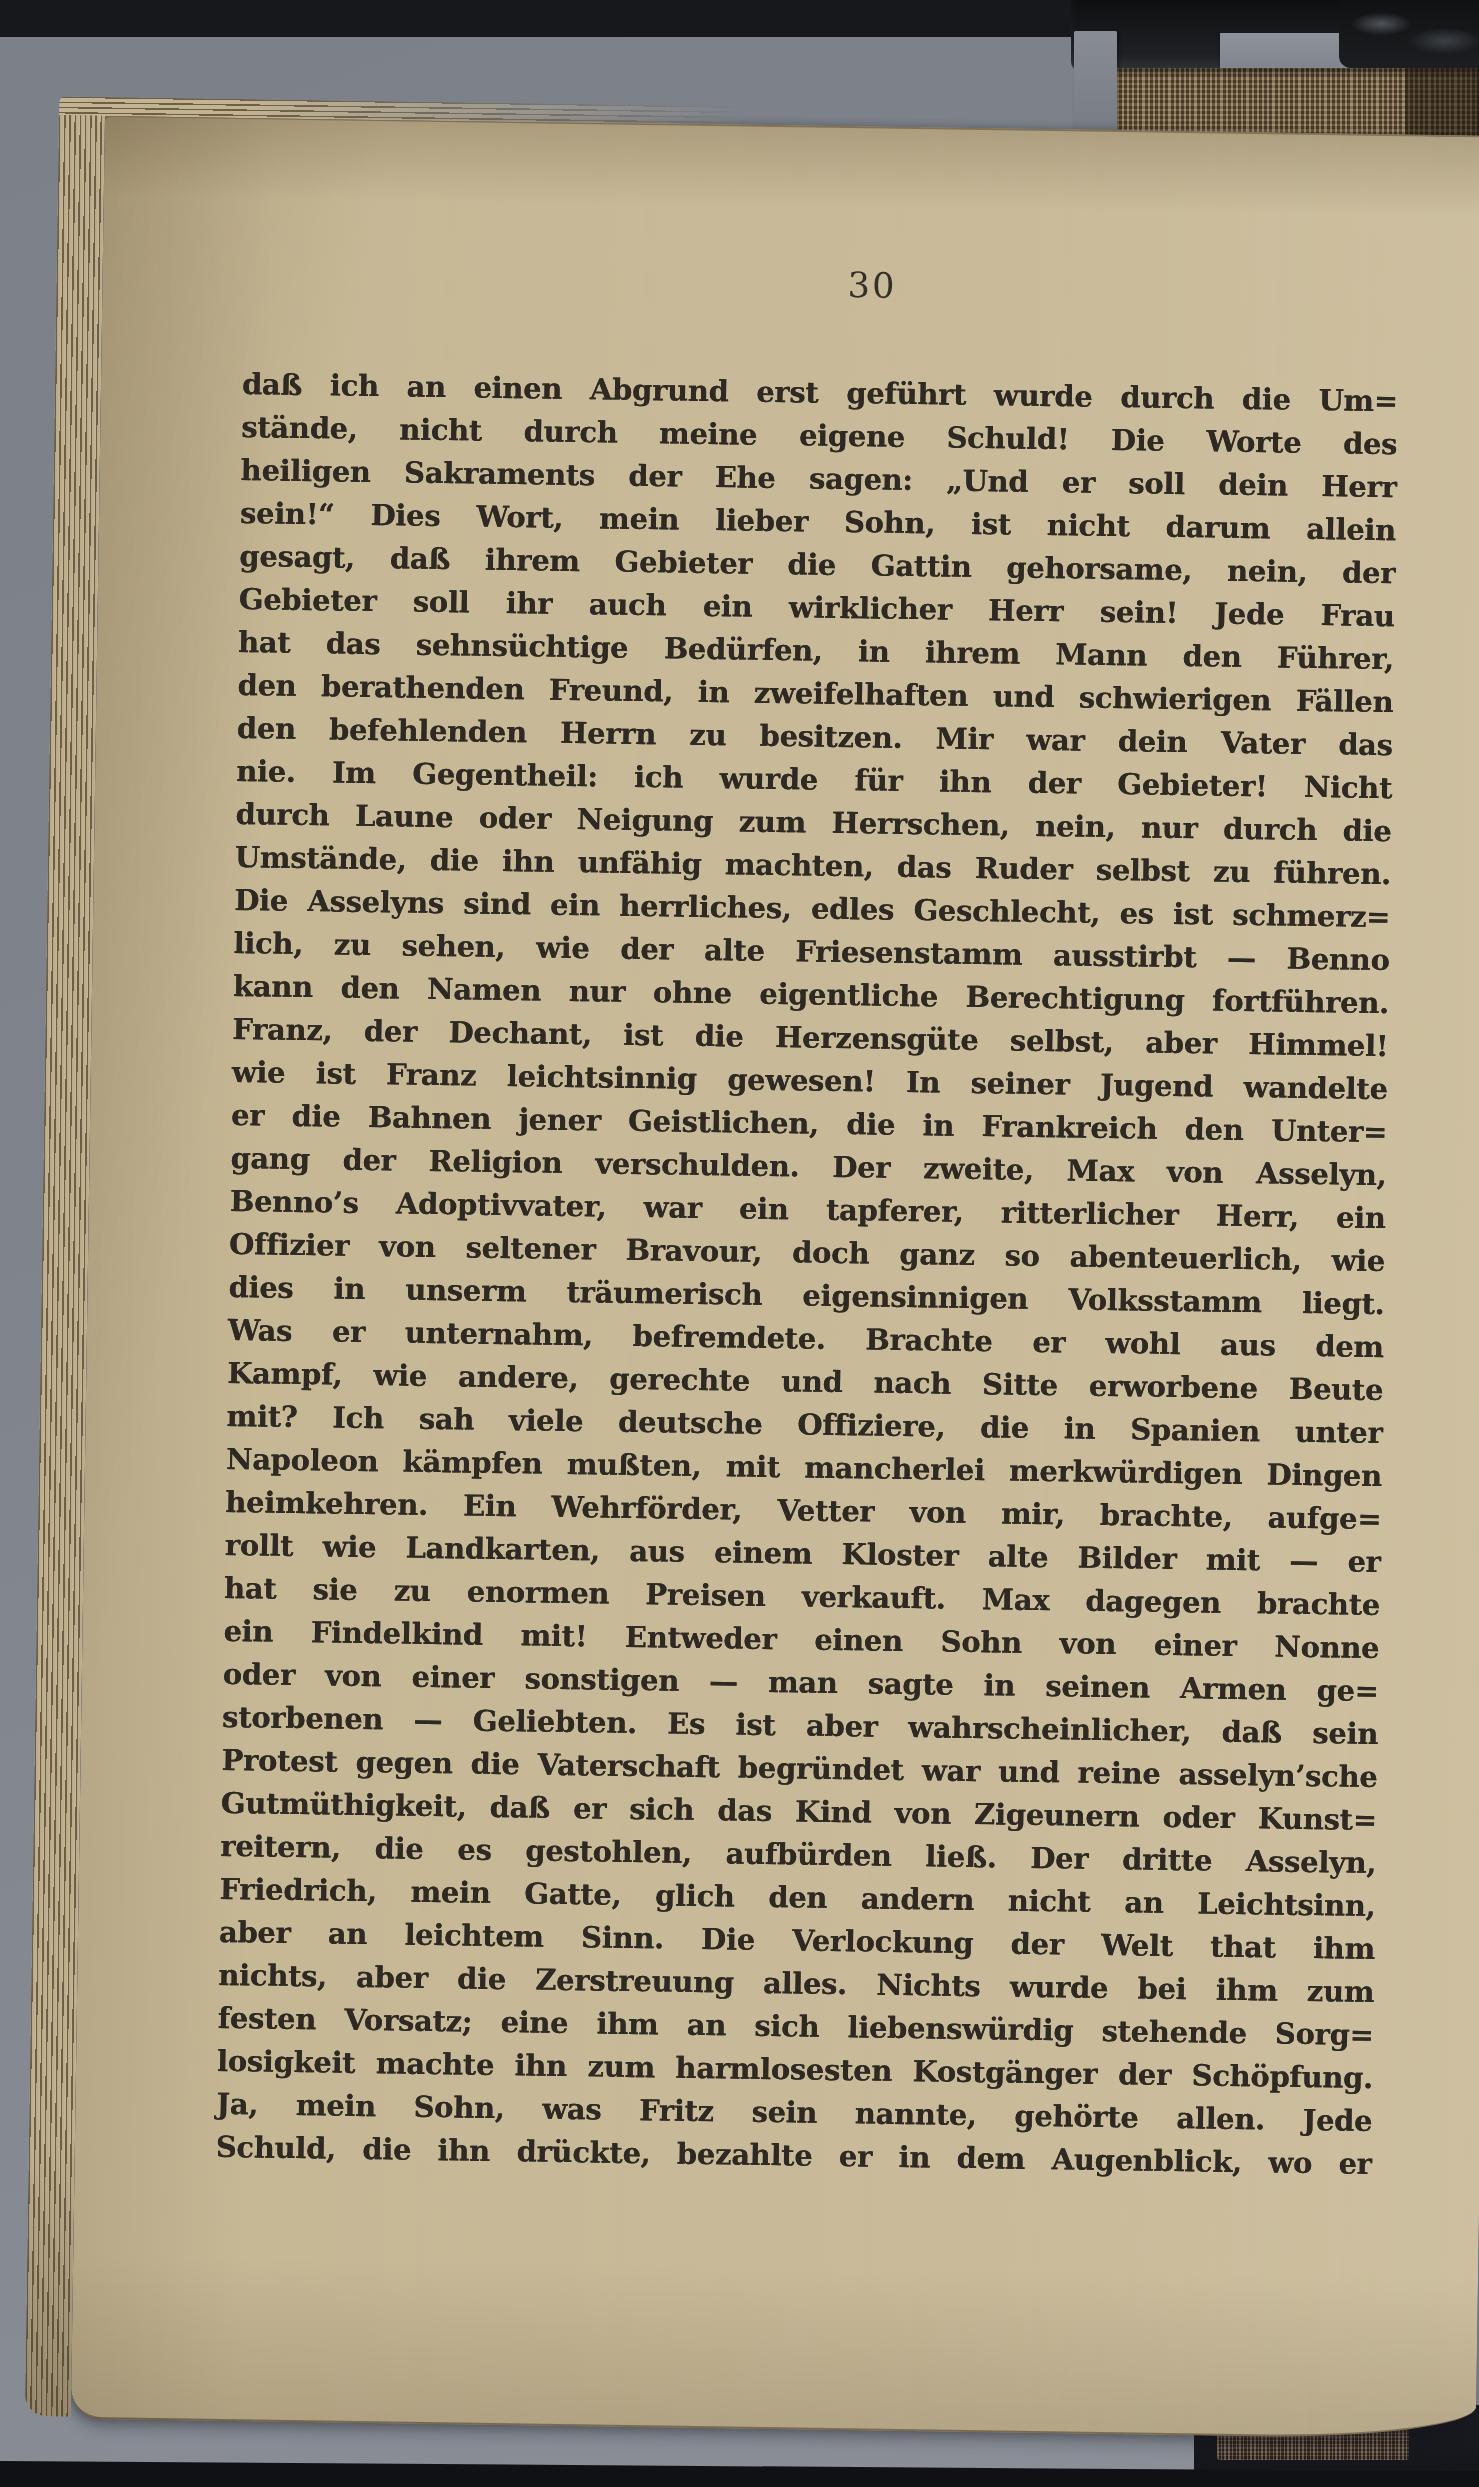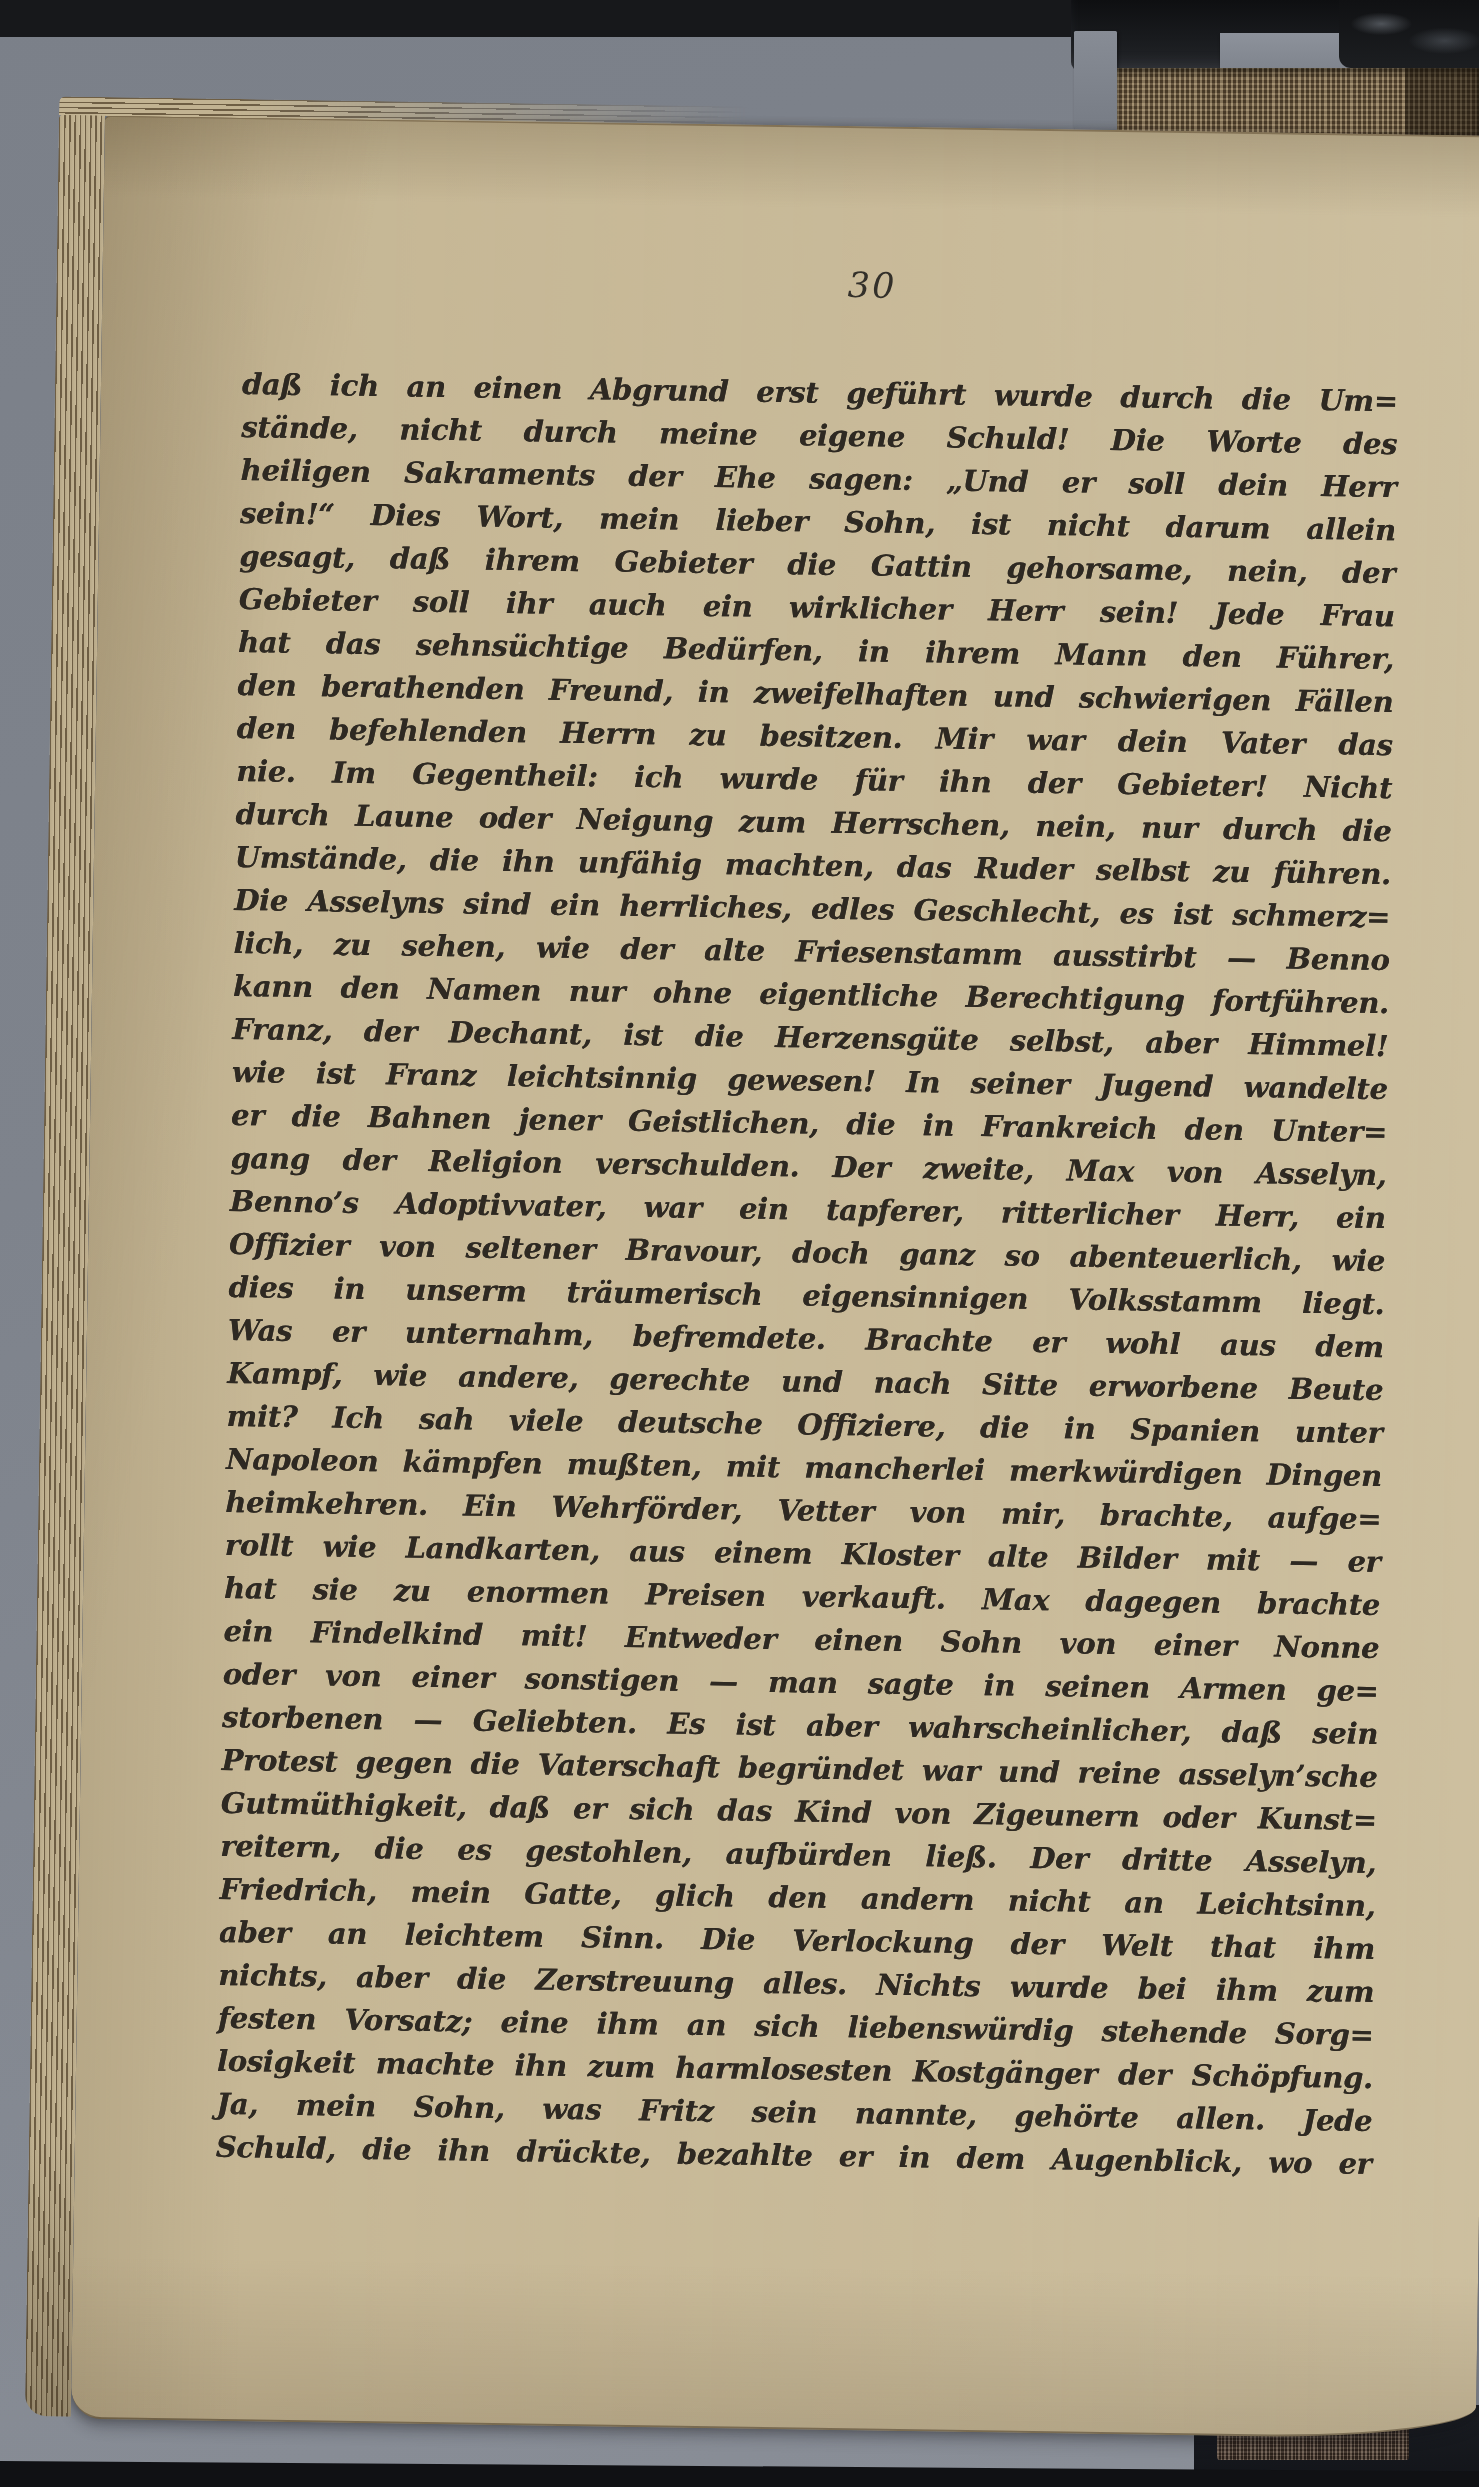--- a/index.html
+++ b/index.html
@@ -1,20 +1,19 @@
 <!DOCTYPE html>
 <html style="font-size:12px"><head>
 <meta charset="utf-8">
 <style>
   html,body{margin:0;padding:0;background:#555;}
   .scene{
     position:relative;width:1479px;height:2487px;overflow:hidden;
     background:linear-gradient(160deg,#7b8089 0%,#7e838c 40%,#868b94 80%,#8a8f98 100%);
     font-family:"DejaVu Serif","Liberation Serif",serif;
-    font-style:italic;
   }
   
   .strip-top{position:absolute;left:0;top:0;width:100%;height:37px;background:#17181b;z-index:1;}
   .cover-top-right{
     position:absolute;left:1071px;top:0;width:408px;height:71px;z-index:2;
     background:linear-gradient(180deg,#0e0f11 0%,#191b1e 55%,#24262a 100%);
     border-radius:0 0 0 9px;
     box-shadow:inset 0 -12px 16.3px -7.4px rgba(130,135,145,.22);
   }
   .shiny-cover{

